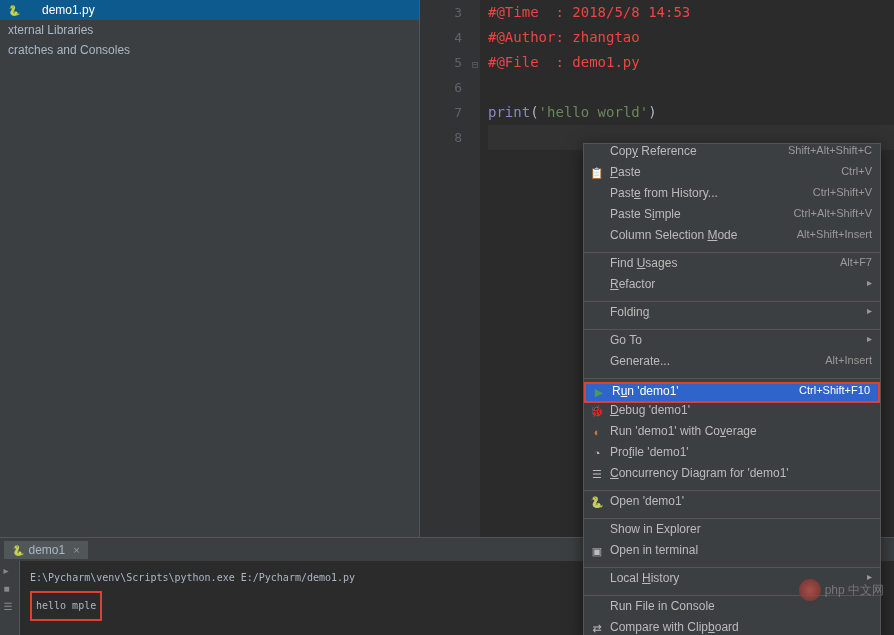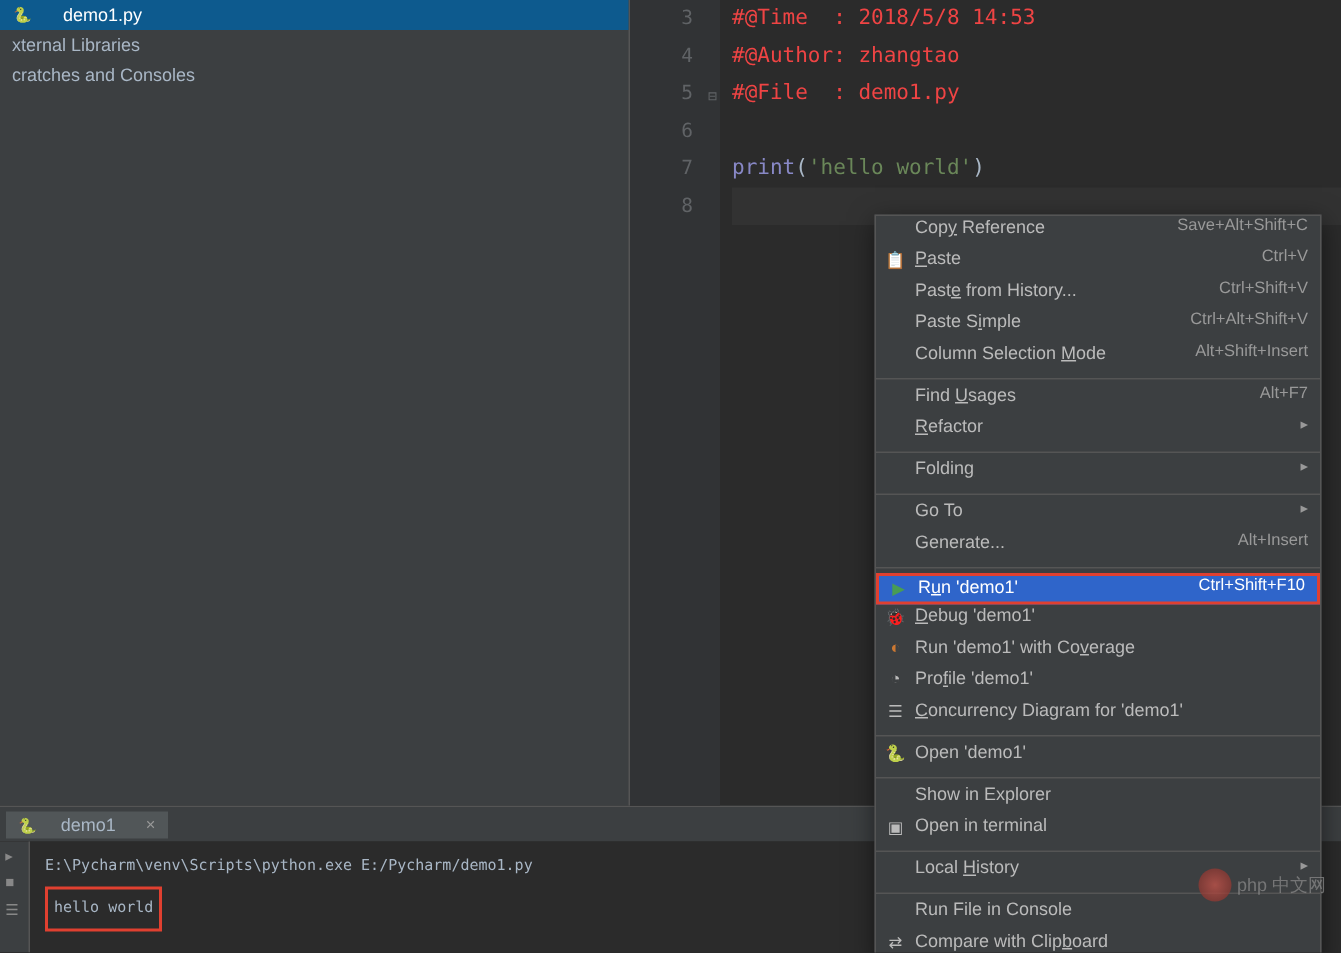--- a/index.html
+++ b/index.html
@@ -88,21 +88,21 @@
       height: 24px;
       background: #3c3f41;
       border-top: 1px solid #555;
       display: flex;
       align-items: center;
       padding: 0 4px;
     }
     .tab {
       display: flex;
       align-items: center;
-      gap: 16px;
+      gap: 4px;
       padding: 2px 8px;
       background: #515658;
       border-radius: 0;
     }
     .tab-close {
       color: #999;
       font-size: 11px;
       margin-left: 4px;
     }
     .console {
@@ -249,28 +249,28 @@
 </div>
 
 <div class="console">
   <div class="console-gutter">
     <span class="g-icon green-icon">▸</span>
     <span class="g-icon">■</span>
     <span class="g-icon">☰</span>
   </div>
   <div class="console-content">
     <div>E:\Pycharm\venv\Scripts\python.exe E:/Pycharm/demo1.py</div>
-    <div><span class="console-output-highlight">hello world</span></div>
+    <div><span class="console-output-highlight">hello mple</span></div>
   </div>
 </div>
 
 <div class="context-menu" id="ctx-menu">
     <div class="menu-item">
       <span class="m-label">Cop<span class="mnemonic">y</span> Reference</span>
-      <span class="m-shortcut">Save+Alt+Shift+C</span>
+      <span class="m-shortcut">Shift+Alt+Shift+C</span>
     </div>
     <div class="menu-item">
       <span class="m-icon ">📋</span>
       <span class="m-label"><span class="mnemonic">P</span>aste</span>
       <span class="m-shortcut">Ctrl+V</span>
     </div>
     <div class="menu-item">
       <span class="m-label">Past<span class="mnemonic">e</span> from History...</span>
       <span class="m-shortcut">Ctrl+Shift+V</span>
     </div>

